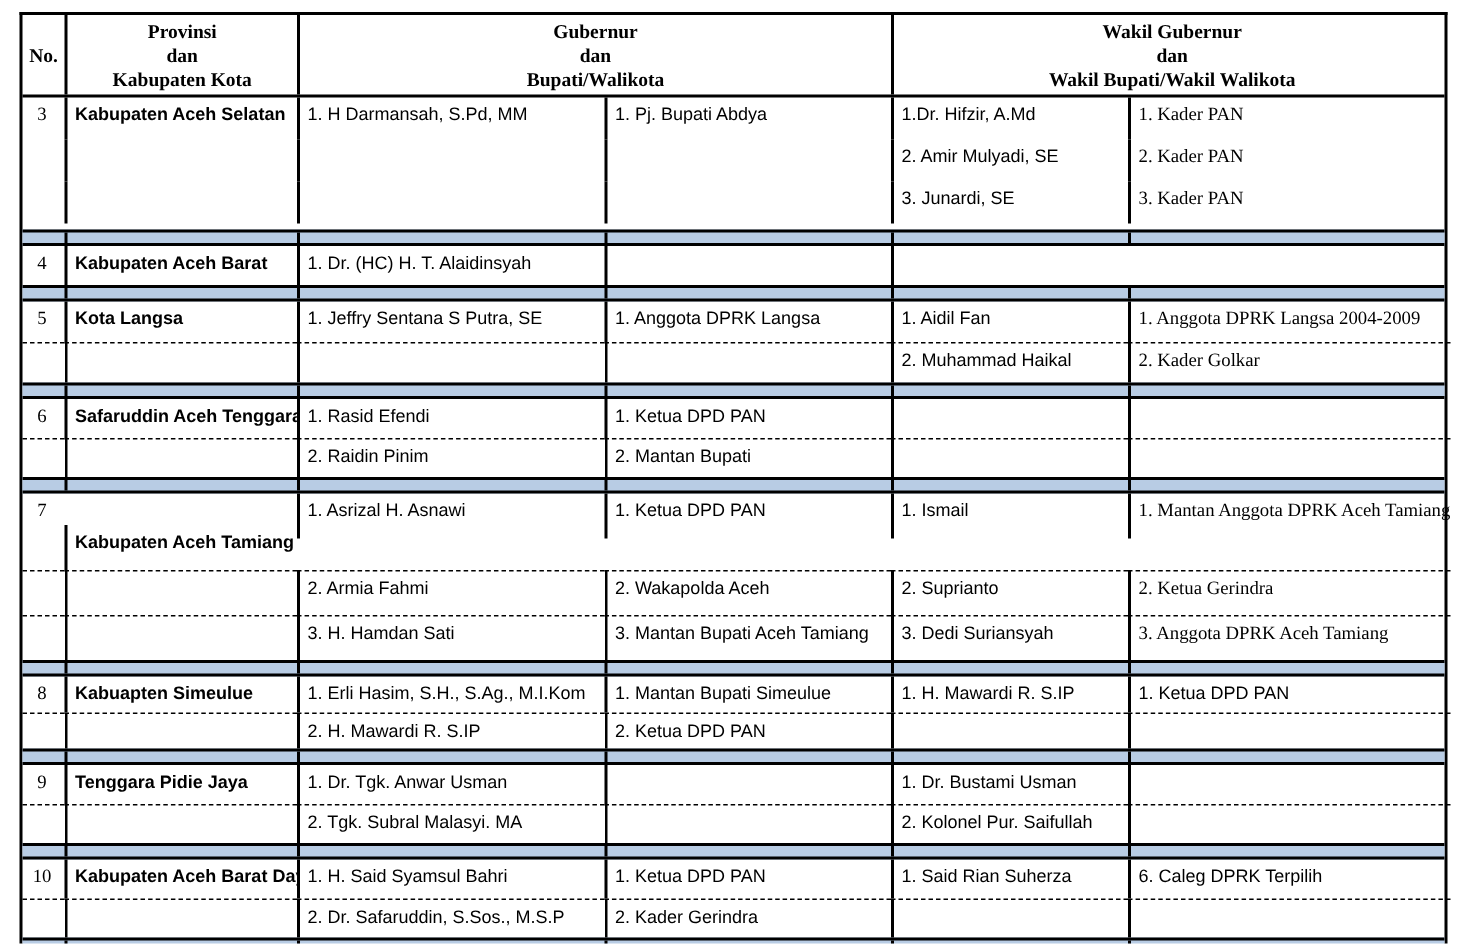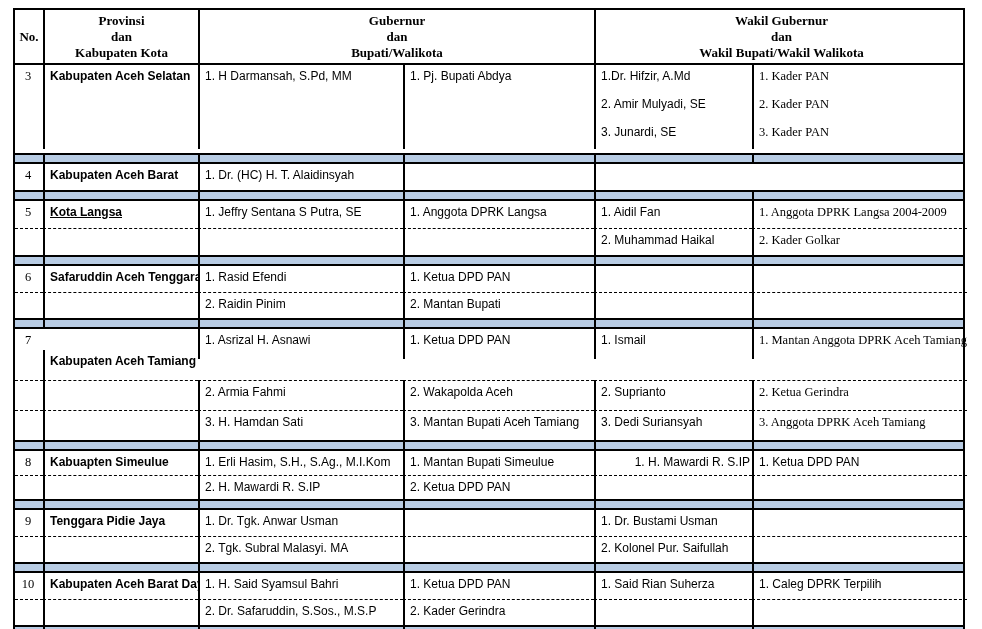--- a/index.html
+++ b/index.html
@@ -98,21 +98,21 @@
       <div class="band">
         <div class="first"></div>
         <div></div>
         <div></div>
         <div></div>
         <div></div>
         <div></div>
       </div>
       <div class="sec">
         <div class="cell c0" style="height: 27px;">5</div>
-        <div class="cell region" style="height: 27px; text-decoration: underline;">Kota Langsa</div>
+        <div class="cell region" style="height: 27px;">Kota Langsa</div>
         <div class="cell" style="height: 27px;">1. Jeffry Sentana S Putra, SE</div>
         <div class="cell" style="height: 27px;">1. Anggota DPRK Langsa</div>
         <div class="cell" style="height: 27px;">1. Aidil Fan</div>
         <div class="cell serif" style="height: 27px;">1. Anggota DPRK Langsa  2004-2009</div>
         <div class="cell c0 dash" style="height: 27px;"></div>
         <div class="cell region dash" style="height: 27px;"></div>
         <div class="cell dash" style="height: 27px;"></div>
         <div class="cell dash" style="height: 27px;"></div>
         <div class="cell dash" style="height: 27px;">2. Muhammad Haikal</div>
         <div class="cell serif dash" style="height: 27px;">2. Kader Golkar</div>
@@ -173,21 +173,21 @@
         <div></div>
         <div></div>
         <div></div>
         <div></div>
       </div>
       <div class="sec">
         <div class="cell c0" style="height: 24px;">8</div>
         <div class="cell region" style="height: 24px;">Kabuapten Simeulue</div>
         <div class="cell" style="height: 24px;">1. Erli Hasim, S.H., S.Ag., M.I.Kom</div>
         <div class="cell" style="height: 24px;">1. Mantan Bupati Simeulue</div>
-        <div class="cell" style="height: 24px; text-align: right;">1. H. Mawardi R. S.IP</div>
+        <div class="cell" style="height: 24px;">1. H. Mawardi R. S.IP</div>
         <div class="cell" style="height: 24px;">1. Ketua DPD PAN</div>
         <div class="cell c0 dash" style="height: 24px;"></div>
         <div class="cell region dash" style="height: 24px;"></div>
         <div class="cell dash" style="height: 24px;">2. H. Mawardi R. S.IP</div>
         <div class="cell dash" style="height: 24px;">2. Ketua DPD PAN</div>
         <div class="cell dash" style="height: 24px;"></div>
         <div class="cell dash" style="height: 24px;"></div>
       </div>
       <div class="band">
         <div class="first"></div>
@@ -218,21 +218,21 @@
         <div></div>
         <div></div>
         <div></div>
       </div>
       <div class="sec">
         <div class="cell c0" style="height: 26px;">10</div>
         <div class="cell region" style="height: 26px;">Kabupaten Aceh Barat Daya</div>
         <div class="cell" style="height: 26px;">1. H. Said Syamsul Bahri</div>
         <div class="cell" style="height: 26px;">1. Ketua DPD PAN</div>
         <div class="cell" style="height: 26px;">1. Said Rian Suherza</div>
-        <div class="cell" style="height: 26px;">1. Caleg DPRK Terpilih</div>
+        <div class="cell" style="height: 26px;">6. Caleg DPRK Terpilih</div>
         <div class="cell c0 dash" style="height: 26px;"></div>
         <div class="cell region dash" style="height: 26px;"></div>
         <div class="cell dash" style="height: 26px;">2. Dr. Safaruddin, S.Sos., M.S.P</div>
         <div class="cell dash" style="height: 26px;">2. Kader Gerindra</div>
         <div class="cell dash" style="height: 26px;"></div>
         <div class="cell dash" style="height: 26px;"></div>
       </div>
       <div class="band last">
         <div class="first"></div>
         <div></div>

